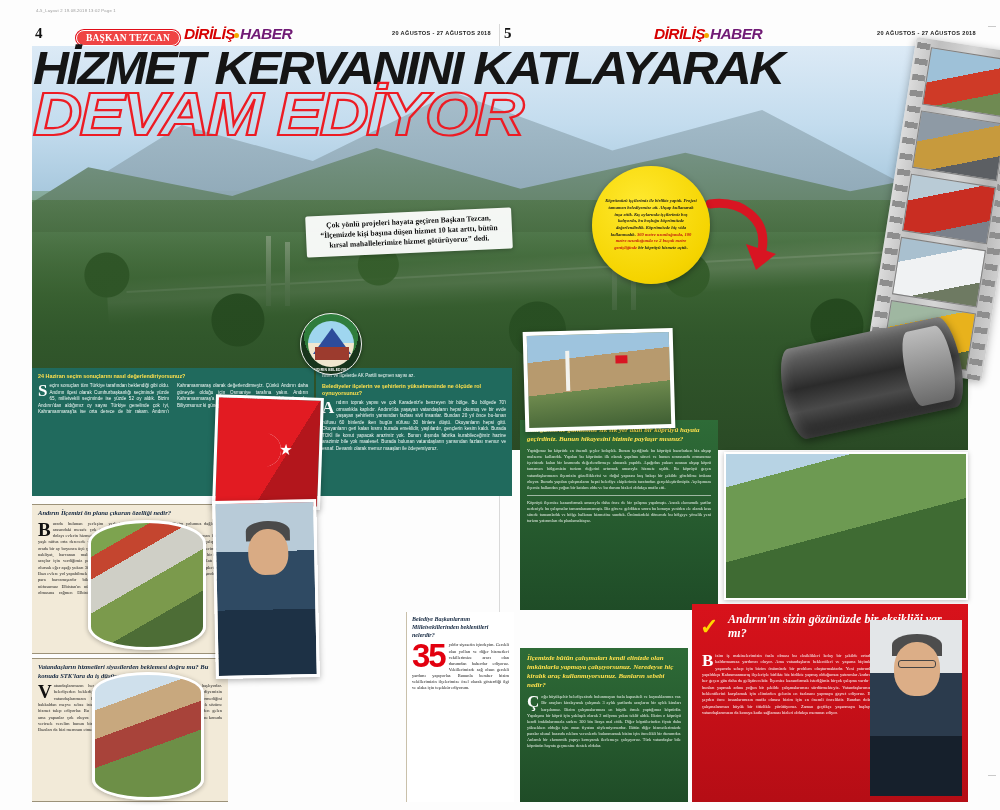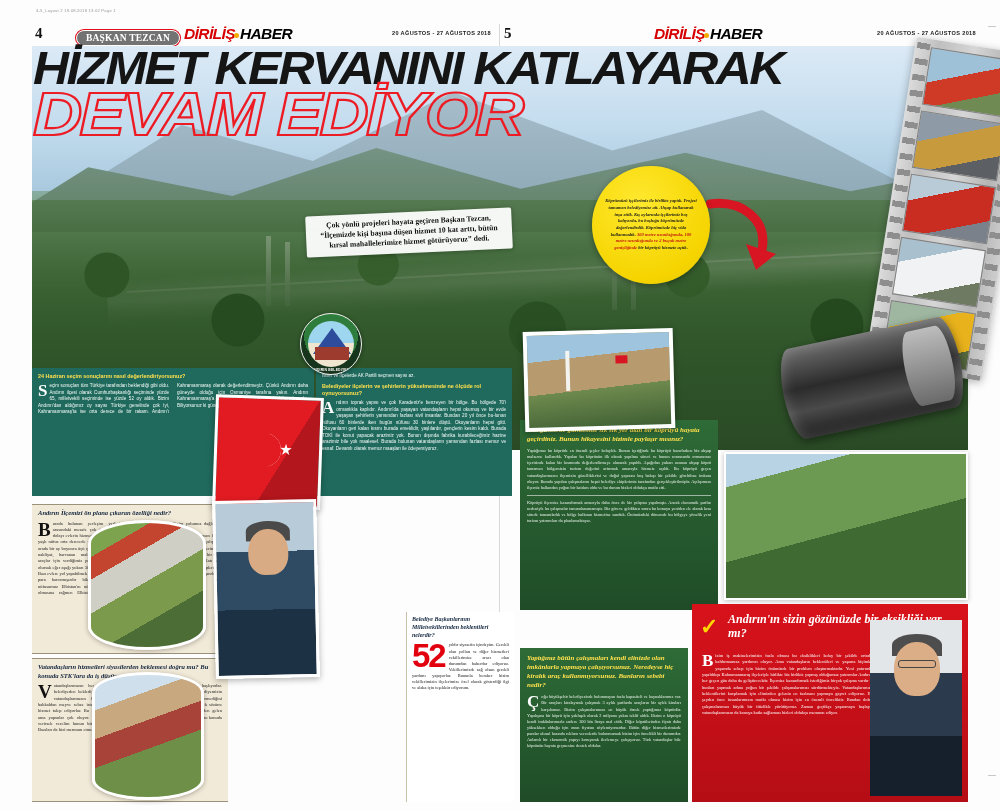--- a/index.html
+++ b/index.html
@@ -43,31 +43,31 @@
   }
   .mh-date.d1 { left: 360px; }
   .mh-date.d2 { left: 845px; }
   .nameplate {
     position: absolute; top: 1px;
     font-family: "Liberation Sans", sans-serif;
     font-size: 15.5px; font-weight: 800; font-style: italic;
     letter-spacing: -.6px; white-space: nowrap;
   }
   .nameplate .np-a { color: #d60000; }
-  .nameplate .np-b { color: #000000; text-align: center; }
+  .nameplate .np-b { color: #701a75; text-align: center; }
   .np1 { left: 152px; }
   .np2 { left: 622px; }
   .np-dot {
     display: inline-block; width: 5px; height: 5px;
     background: #f2a900; border-radius: 50%;
     transform: translate(-1px,-1px);
   }
   .badge-tezcan {
     position: absolute; left: 44px; top: 6px;
-    background: #737373; color: #fff;
+    background: #ef4444; color: #fff;
     border: 1.6px solid #fff;
     border-radius: 12px;
     padding: 1.5px 9px 2.5px;
     font-family: "Liberation Serif", serif;
     font-size: 9.5px; font-weight: 700; letter-spacing: .2px;
     box-shadow: 0 0 0 1px #e00c18;
     white-space: nowrap;
   }
 
   
@@ -644,35 +644,35 @@
   <div class="photo-road"></div>
   <div class="photo-park"></div>
 
   <div class="photo-man-left">
     <div class="hair"></div>
     <div class="face"></div>
   </div>
 
   <div class="block-35">
     <div class="b35-q">Belediye Başkanlarının Milletvekillerinden beklentileri nelerdir?</div>
-    <div class="b35-num">52</div>
+    <div class="b35-num">35</div>
     <div class="b35-body">yıldır siyasetin içindeyim. Gerekli olan yolları ve diğer hizmetleri vekillerimize aracı olan durumdan haberdar ediyoruz. Vekillerimizde sağ olsun gerekli yardımı yapıyorlar. Bununla beraber bizim vekillerimizin ilçelerimize özel olarak gösterdiği ilgi ve alaka için teşekkür ediyorum.</div>
   </div>
 
   <div class="photo-nature"></div>
 
   <div class="green-col">
     <div class="green-q">Son günlerde gündemde sık sık yer alan bir köprüyü hayata geçirdiniz. Bunun hikayesini bizimle paylaşır mısınız?</div>
     <div class="green-body">Yaptığımız bu köprüde en önemli şeyler kolaylık. Bunun içeriğinde bu köprüyü hazırlarken biz ahşap malzeme kullandık. Yapılan bu köprünün ilk olarak yapılma süreci ve bunun sonrasında ormanımız içerisinde kalan bir kısmında değerlendirmeye alınarak yapıldı. Aşağıdan yukarı uzanan ahşap köprü tamamen bölgemizin turizm değerini artırmak amacıyla hizmete açıldı. Bu köprüyü geçen vatandaşlarımızın ilçemizin güzelliklerini ve doğal yapısını kuş bakışı bir şekilde görebilme imkanı oluyor. Burada yapılan çalışmaların hepsi belediye ekiplerimiz tarafından gerçekleştirilmiştir. Açılışımıza ilçemiz halkından yoğun bir katılım oldu ve bu durum bizleri oldukça mutlu etti.</div>
     <div class="green-divider"></div>
     <div class="green-body">Köprüyü ilçemize kazandırmak amacıyla daha önce de bir çalışma yapılmıştı. Ancak ekonomik şartlar nedeniyle bu çalışmalar tamamlanamamıştı. Biz göreve geldikten sonra bu konuyu yeniden ele alarak kısa sürede tamamladık ve bölge halkının hizmetine sunduk. Önümüzdeki dönemde bu bölgeye yönelik yeni turizm yatırımları da planlamaktayız.</div>
   </div>
 
   <div class="green-col2">
-    <div class="green-q">Yaptığınız bütün çalışmaları kendi elinizde olan imkânlarla yapmaya çalışıyorsunuz. Neredeyse hiç kiralık araç kullanmıyorsunuz. Bunların sebebi nedir?</div>
+    <div class="green-q">İlçemizde bütün çalışmaları kendi elinizde olan imkânlarla yapmaya çalışıyorsunuz. Neredeyse hiç kiralık araç kullanmıyorsunuz. Bunların sebebi nedir?</div>
     <div class="green-body dropcap-w">Çoğu büyükşehir belediyesinde bulunmayan fazla kapasiteli ve kaynaklarımız var. Bir araçları kiralayarak çalışmak 3 aylık şartlarda araçların bir aylık kiraları karşılamaz. Bizim çalışmalarımıza en büyük örnek yaptığımız köprüdür. Yapılışına bir köprü için yaklaşık olarak 2 milyona yakın teklif aldık. Bizim o köprüyü kendi imkânlarımızla sadece 300 bin liraya mal ettik. Diğer köprülerinden fiyatı daha yüksekken olduğu için onun fiyatını söylemiyoruzdur. Bütün diğer hizmetlerimizde paralar ulusal basında reklam verenlerde bulunmamak bizim için öncelikli bir durumdur. Anlamlı bir ekonomik yapıyı koruyarak ilerlemeye çalışıyoruz. Türk vatandaşlar bile köprünün hayata geçmesine destek oldular.</div>
   </div>
 
   <div class="red-box">
     <div class="red-check">✓</div>
     <div class="red-q">Andırın'ın sizin gözünüzde bir eksikliği var mı?</div>
     <div class="red-body">Bizim iş makinelerimizin fazla olması bu eksiklikleri kolay bir şekilde ortadan kaldırmamıza yardımcı oluyor. Ama vatandaşların beklentileri ve yaşama biçimleri yaşamda sebep için bizim önümüzde bir problem oluşturmaktadır. Yeni yatırımlar yapıldıkça Kahramanmaraş ilçeleriyle birlikte biz birlikte yapmış olduğumuz yatırımlar Andırın'ı her geçen gün daha da geliştirecektir. İlçemize kazandırmak istediğimiz birçok çalışma vardır ve bunları yapmak adına yoğun bir şekilde çalışmalarımızı sürdürmekteyiz. Vatandaşlarımızın beklentilerini karşılamak için elimizden gelenin en fazlasını yapmaya gayret ediyoruz. Her şeyden önce insanlarımızın mutlu olması bizim için en önemli önceliktir. Bundan dolayı çalışmalarımızı büyük bir titizlikle yürütüyoruz. Zaman geçtikçe yaşanmaya başlayan vatandaşlarımızın da konuya katkı sağlaması bizleri oldukça memnun ediyor.</div>
     <div class="photo-man-red">
       <div class="hair2"></div>
       <div class="face2"></div>

